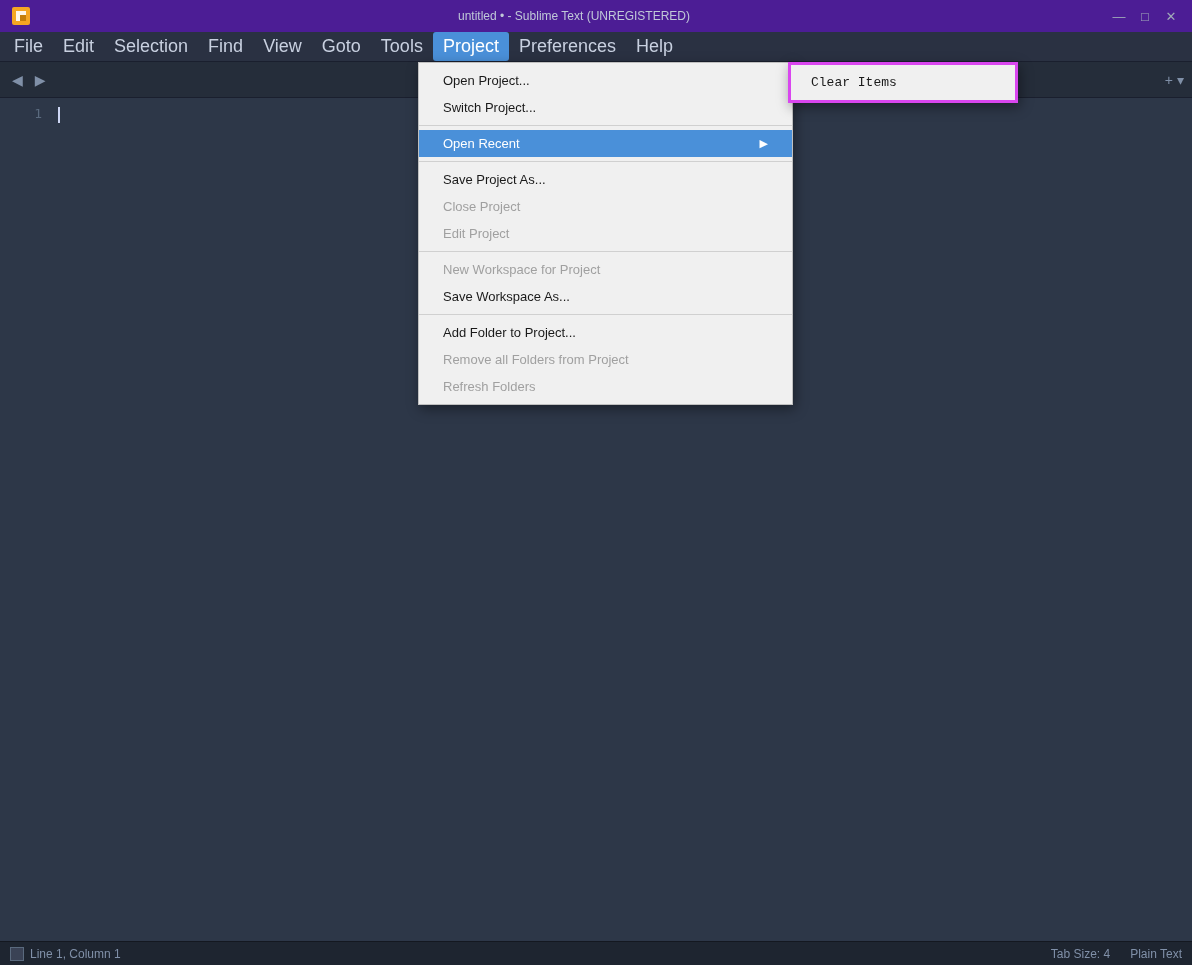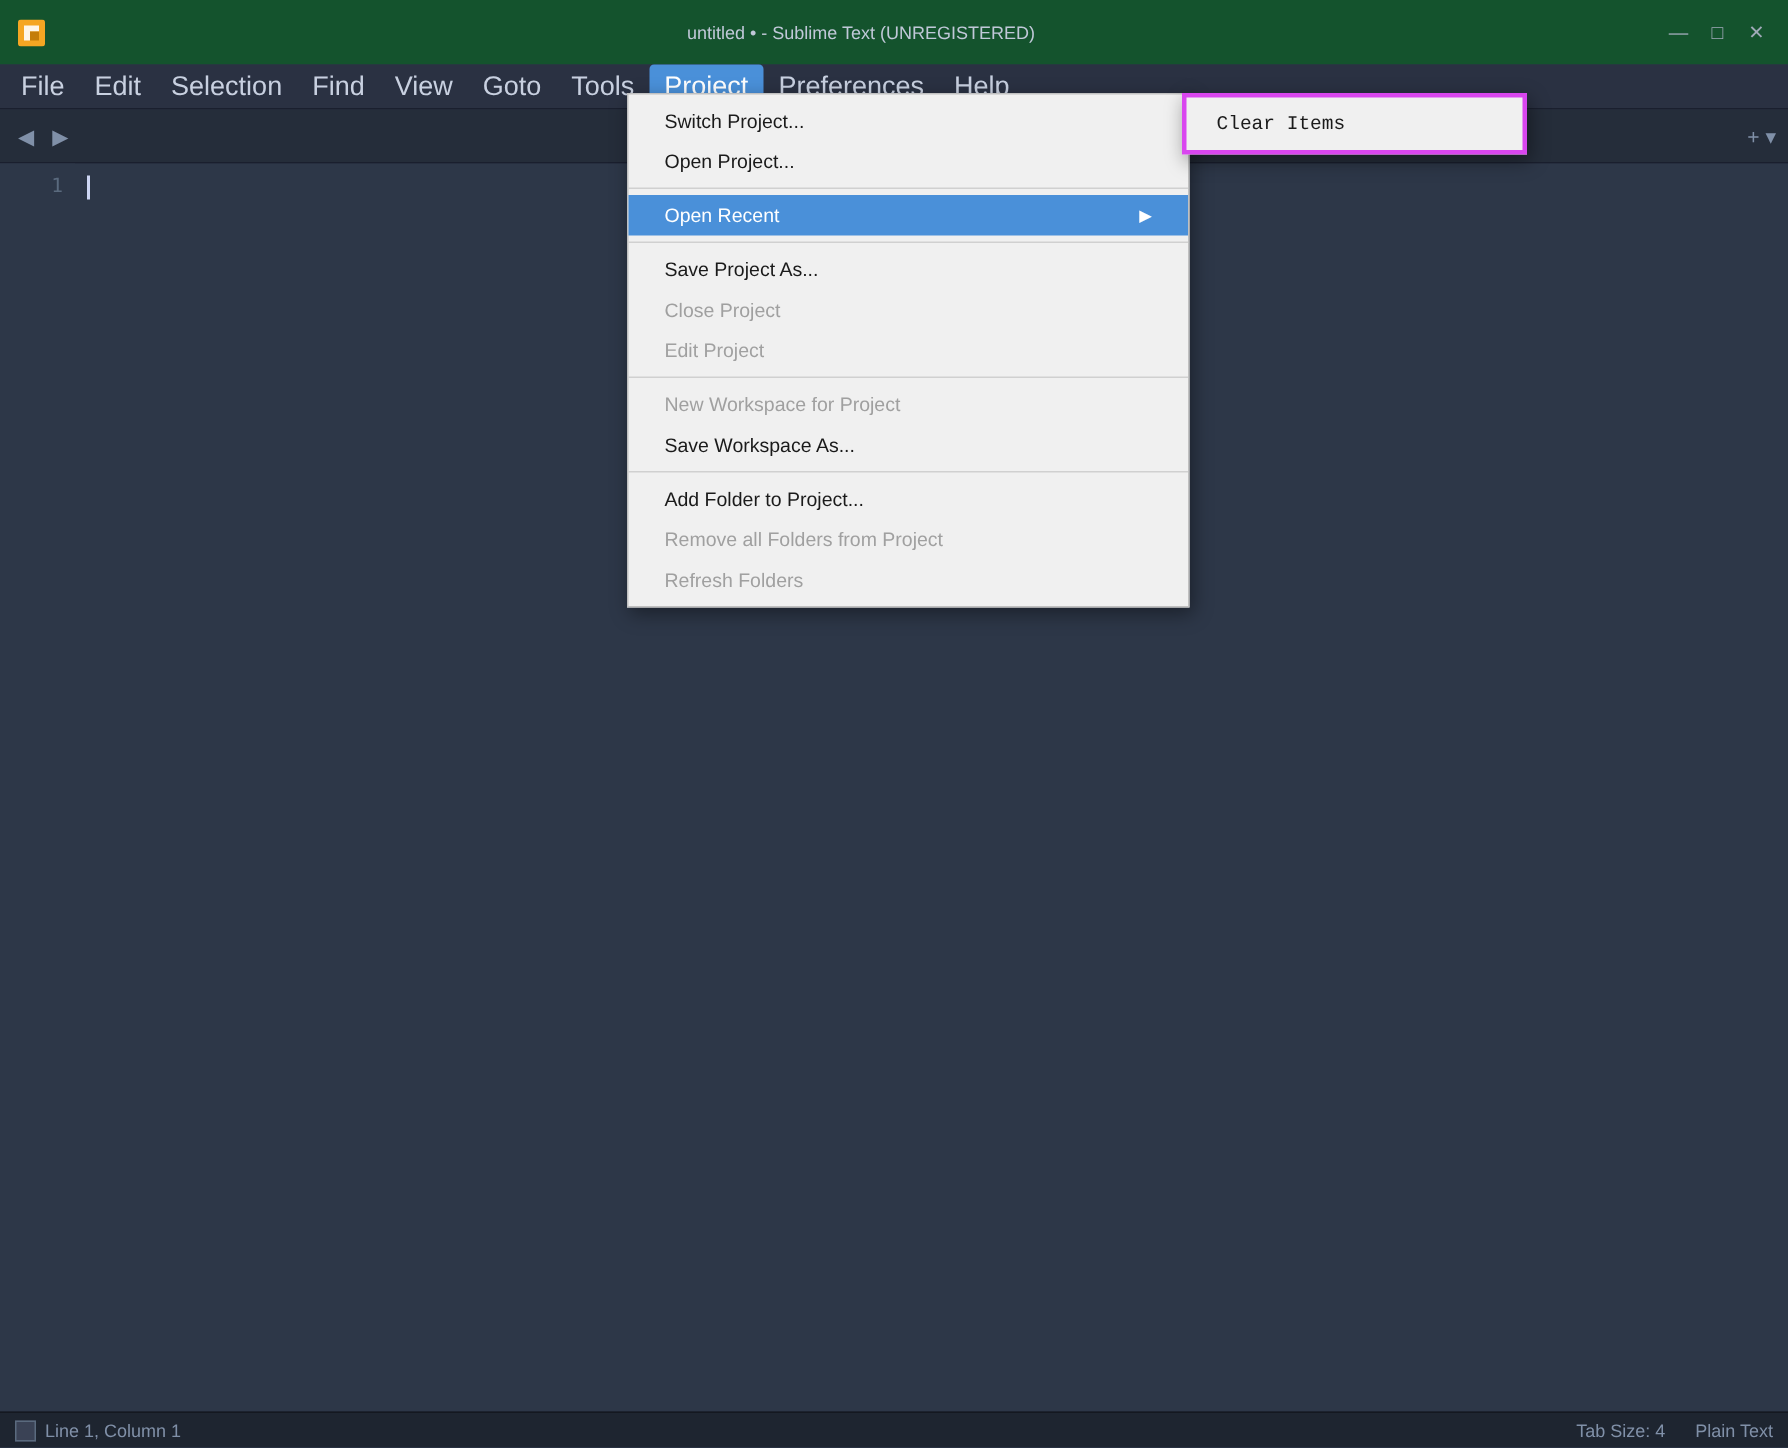--- a/index.html
+++ b/index.html
@@ -10,22 +10,22 @@
       font-family: "Segoe UI", Arial, sans-serif;
       font-size: 14px;
       color: #cdd6f4;
       overflow: hidden;
       position: relative;
     }
 
     
     #title-bar {
       width: 100%;
-      height: 43px;
-      background: #14532d;
+      height: 32px;
+      background: #4c1d95;
       display: flex;
       align-items: center;
       padding: 0 12px;
       user-select: none;
     }
     #title-bar-logo {
       width: 18px;
       height: 18px;
       margin-right: 8px;
       flex-shrink: 0;
@@ -269,22 +269,22 @@
 <div id="editor-area" style="height: calc(965px - 32px - 30px - 36px - 24px);">
   <div id="line-numbers">
     <div>1</div>
   </div>
   <div id="editor-content">
     <span id="cursor"></span>
   </div>
 </div>
 
 <div id="project-menu">
+  <div class="menu-entry">Open Project...</div>
   <div class="menu-entry">Switch Project...</div>
-  <div class="menu-entry">Open Project...</div>
   <div class="menu-separator"></div>
   <div class="menu-entry highlighted">
     <span>Open Recent</span>
     <span class="submenu-arrow">▶</span>
   </div>
   <div class="menu-separator"></div>
   <div class="menu-entry">Save Project As...</div>
   <div class="menu-entry disabled">Close Project</div>
   <div class="menu-entry disabled">Edit Project</div>
   <div class="menu-separator"></div>

